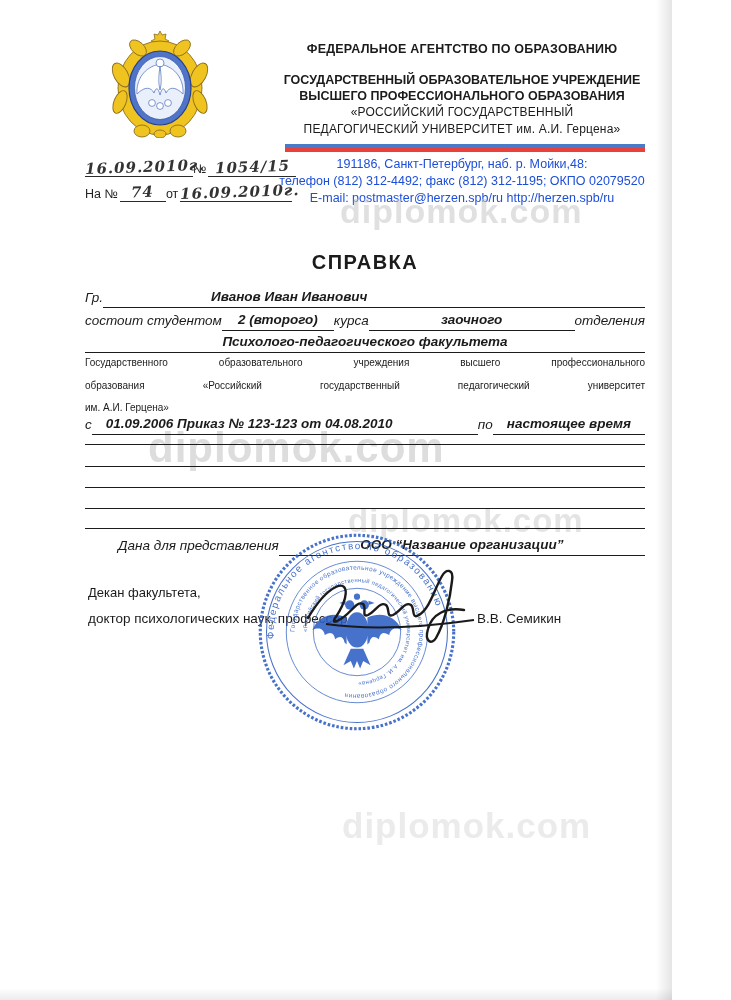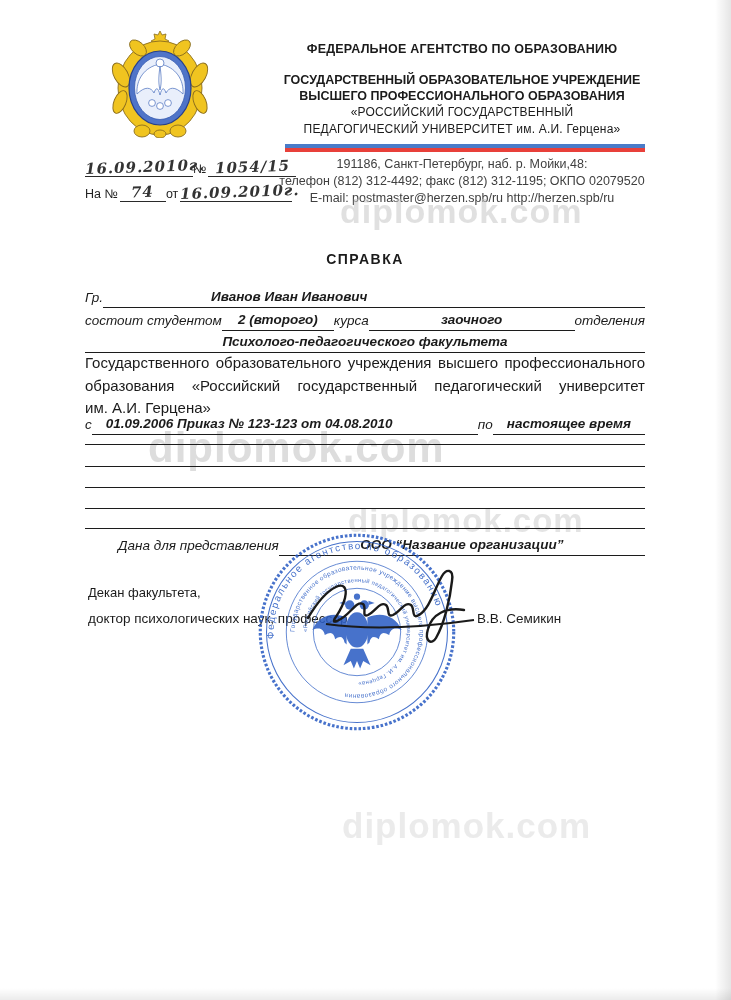--- a/index.html
+++ b/index.html
@@ -1,17 +1,17 @@
 <!DOCTYPE html>
 <html><head>
 <meta charset="utf-8">
 <style>
   html,body{margin:0;padding:0;background:#ffffff;}
   .page{
-    position:relative; width:731px; height:1000px; background:#ffffff;
+    position:relative; width:672px; height:1000px; background:#ffffff;
     font-family:"Liberation Sans", sans-serif; color:#1b1b1b; overflow:hidden;
   }
   
   .edge-right{position:absolute; top:0; right:0; width:16px; height:100%;
     background:linear-gradient(to right, rgba(0,0,0,0), rgba(0,0,0,0.10)); pointer-events:none;}
   .edge-bottom{position:absolute; bottom:0; left:0; width:100%; height:12px;
     background:linear-gradient(to bottom, rgba(0,0,0,0), rgba(0,0,0,0.08)); pointer-events:none;}
 
   .abs{position:absolute;}
 
@@ -20,51 +20,51 @@
   .hdr .agency{font-weight:bold; font-size:12.5px; letter-spacing:.2px; margin-bottom:17px;}
   .hdr .inst{font-weight:bold; font-size:12.5px; line-height:15.5px;}
   .hdr .univ{font-size:12px; line-height:16.5px; letter-spacing:.2px;}
 
   .flag{left:285px; top:142px; width:360px; position:absolute;}
   .flag .w{height:2px; background:#ffffff;}
   .flag .b{height:4px; background:#4a7bc8;}
   .flag .r{height:4px; background:#e8403a;}
 
   .addr{left:228px; top:156px; width:468px; text-align:center; position:absolute;
-        font-size:12.5px; line-height:17px; color:#404040;}
+        font-size:12.5px; line-height:17px; color:#1d4ed8;}
 
   
   .ref{left:85px; top:158px; width:215px; position:absolute; font-size:12.5px; color:#222;}
   .ref-row{display:flex; align-items:flex-end; margin-bottom:6px;}
   .ref .lbl{white-space:nowrap; padding:0 2px 1px 0;}
   .ref .hline{border-bottom:1.4px solid #2a2a2a; text-align:center; padding-bottom:0px;}
   .hand{font-family:"DejaVu Serif", serif; font-style:italic; font-weight:bold;
         color:#333; font-size:15px; letter-spacing:1px; white-space:nowrap;
         display:inline-block; transform:rotate(-2deg);}
 
   
   .wm{position:absolute; font-weight:bold; font-family:"Liberation Sans",sans-serif;
       letter-spacing:1px; pointer-events:none; white-space:nowrap;}
   .wm1{left:340px; top:192px; font-size:34px; color:rgba(198,198,198,0.55);}
   .wm2{left:148px; top:424px; font-size:42px; color:rgba(188,188,188,0.50);}
   .wm3{left:348px; top:502px; font-size:33px; color:rgba(198,198,198,0.48);}
   .wm4{left:342px; top:806px; font-size:35px; color:rgba(225,225,225,0.65);}
 
   .title{left:85px; top:251px; width:560px; position:absolute; text-align:center;
-         font-weight:bold; font-size:14px; letter-spacing:1.5px;}
+         font-weight:bold; font-size:20px; letter-spacing:1.5px;}
 
   
   .frow{position:absolute; left:85px; width:560px; display:flex; align-items:flex-end;
         font-size:13.5px; line-height:18px;}
   .frow .lbl{white-space:nowrap; padding-bottom:1px;font-style:italic;}
   .fill{border-bottom:1.5px solid #1c1c1c; text-align:center; padding-bottom:1px;}
   .fv{font-style:italic; font-weight:bold; white-space:nowrap;}
   .blank-line{position:absolute; left:85px; width:560px; border-top:1.5px solid #1c1c1c; height:0;}
 
-  .para{position:absolute; left:85px; top:352px; width:560px; font-size:15px; line-height:22.5px;}
+  .para{position:absolute; left:85px; top:352px; width:560px; font-size:10px; line-height:22.5px;}
   .para .jline{text-align:justify; text-align-last:justify;}
   .para .lline{text-align:left;}
 
   
   .sig-pos1{left:88px; top:585px; position:absolute; font-size:13px;}
   .sig-pos2{left:88px; top:611px; position:absolute; font-size:13.5px;}
   .sig-name{left:477px; top:611px; position:absolute; font-size:13.5px;}
 
   .stamp{left:253px; top:528px; width:208px; height:208px; position:absolute; opacity:.88;}
   .signature{left:298px; top:562px; width:200px; height:90px; position:absolute;}

